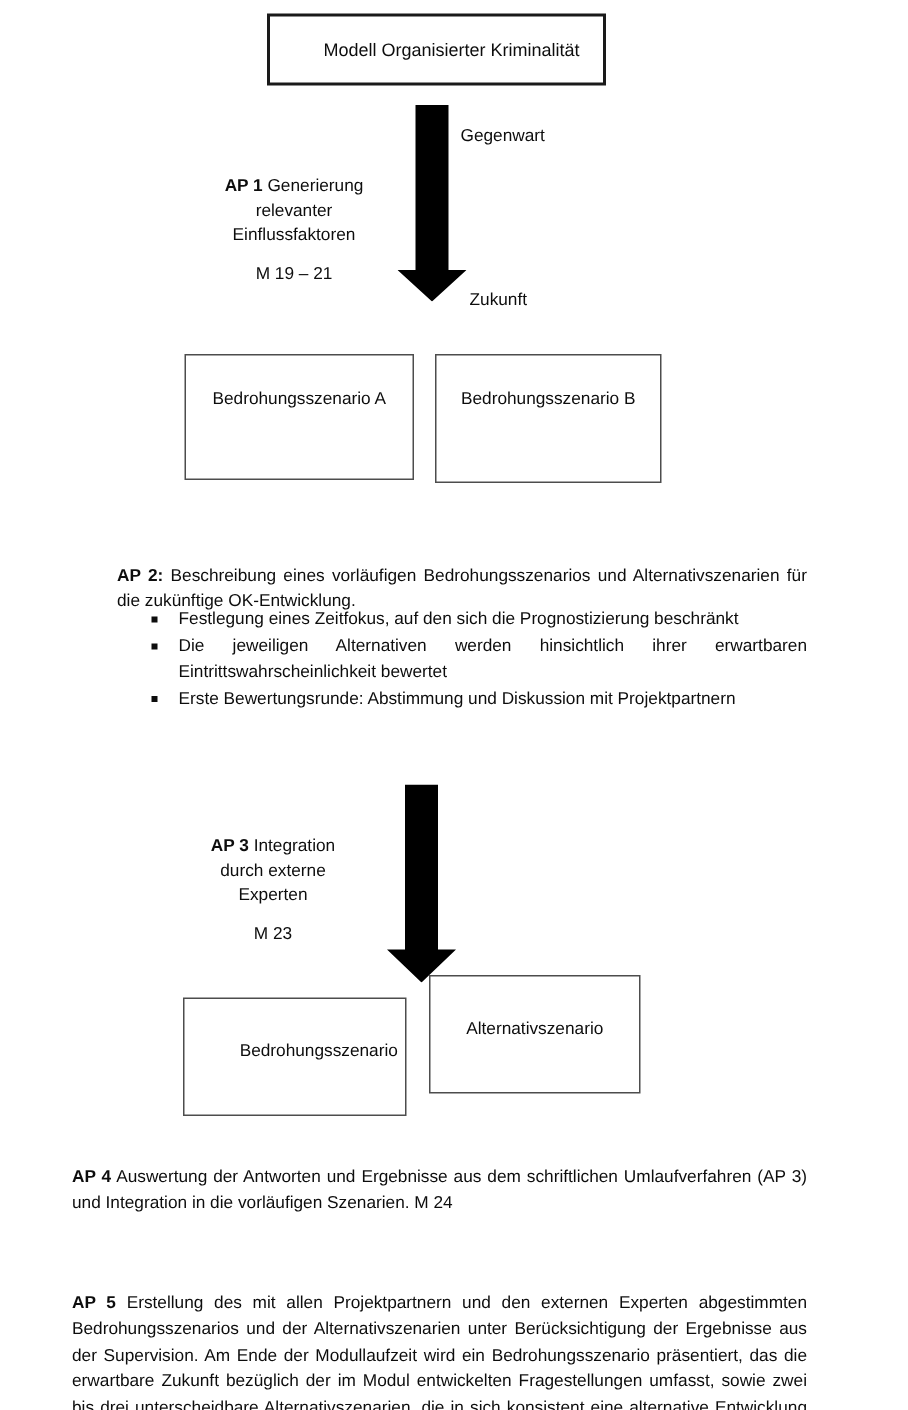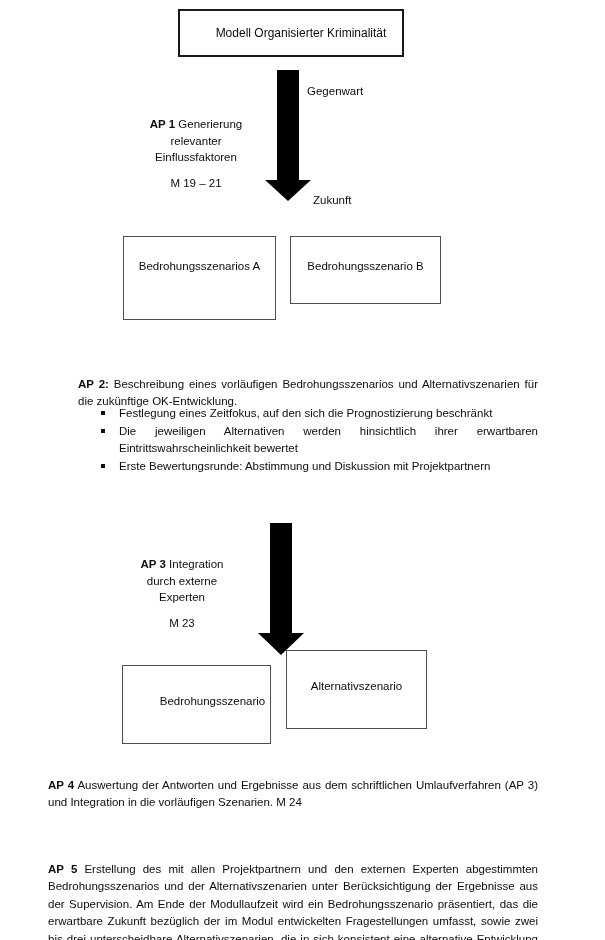--- a/index.html
+++ b/index.html
@@ -40,21 +40,21 @@
     font-size: 11.5px;
     line-height: 14px;
     color: #0d0d0d;
     white-space: nowrap;
   }
 
   #box-model { left: 178px; top: 9px; width: 226px; height: 48px; padding-left: 20px; }
   #box-model .node-label { margin-top: 15px; font-size: 12px; }
 
   #box-threat-a { left: 123px; top: 236px; width: 153px; height: 84px; }
-  #box-threat-b { left: 290px; top: 236px; width: 151px; height: 68px; }
+  #box-threat-b { left: 290px; top: 236px; width: 151px; height: 86px; }
   #box-threat-a .node-label,
   #box-threat-b .node-label { margin-top: 22px; }
 
   #box-threat { left: 122px; top: 665px; width: 149px; height: 79px; padding-left: 32px; }
   #box-alternative { left: 286px; top: 650px; width: 141px; height: 79px; }
   #box-threat .node-label,
   #box-alternative .node-label { margin-top: 28px; }
 
   
   .arrow {
@@ -152,21 +152,21 @@
   <span class="axis-label" id="label-zukunft">Zukunft</span>
 
   <div class="ap-side" id="ap1-block">
     <span class="ap-line"><span class="ap-tag">AP 1</span><span> Generierung</span></span>
     <span class="ap-line">relevanter</span>
     <span class="ap-line">Einflussfaktoren</span>
     <span class="ap-m">M 19 – 21</span>
   </div>
 
   <div class="node-box thin" id="box-threat-a">
-    <span class="node-label">Bedrohungsszenarios A</span>
+    <span class="node-label">Bedrohungsszenario A</span>
   </div>
   <div class="node-box thin" id="box-threat-b">
     <span class="node-label">Bedrohungsszenario B</span>
   </div>
 
   <p class="para" id="ap2-para"><span class="ap-tag">AP 2:</span><span> Beschreibung eines vorläufigen Bedrohungsszenarios und Alternativszenarien für die zukünftige OK-Entwicklung.</span></p>
 
   <ul id="ap2-list">
     <li class="bullet-item">
       <span class="bullet-marker"></span>

